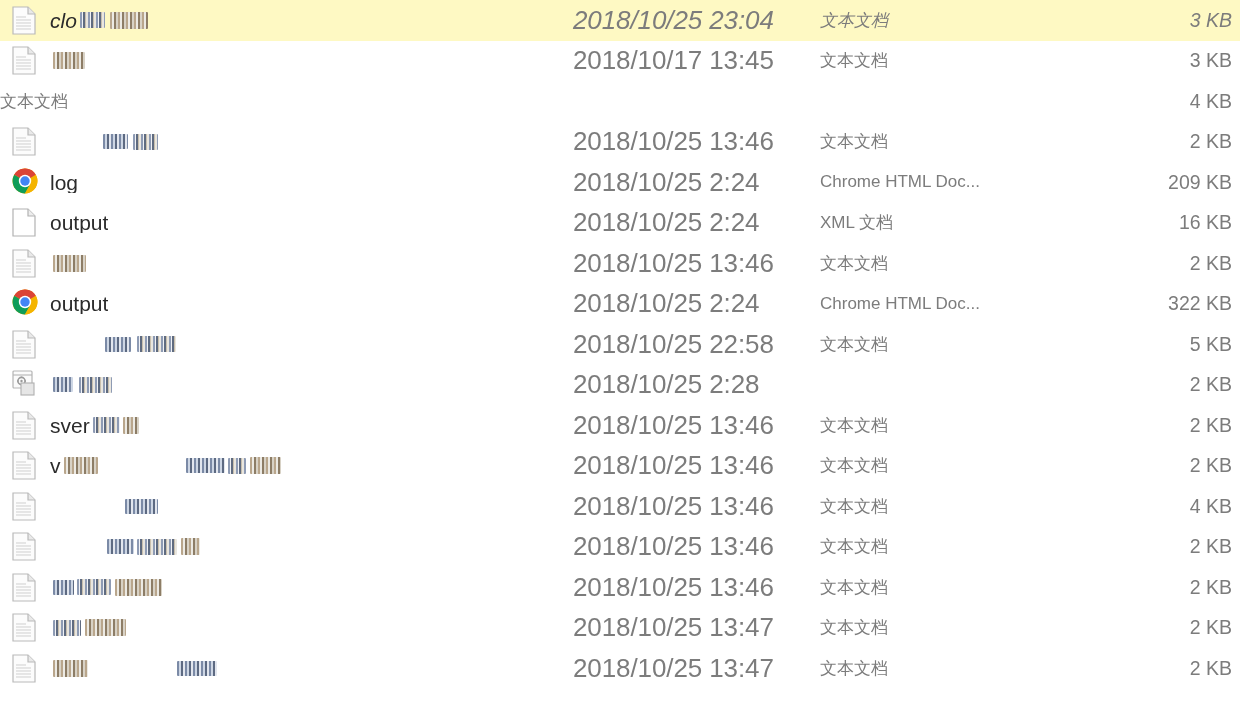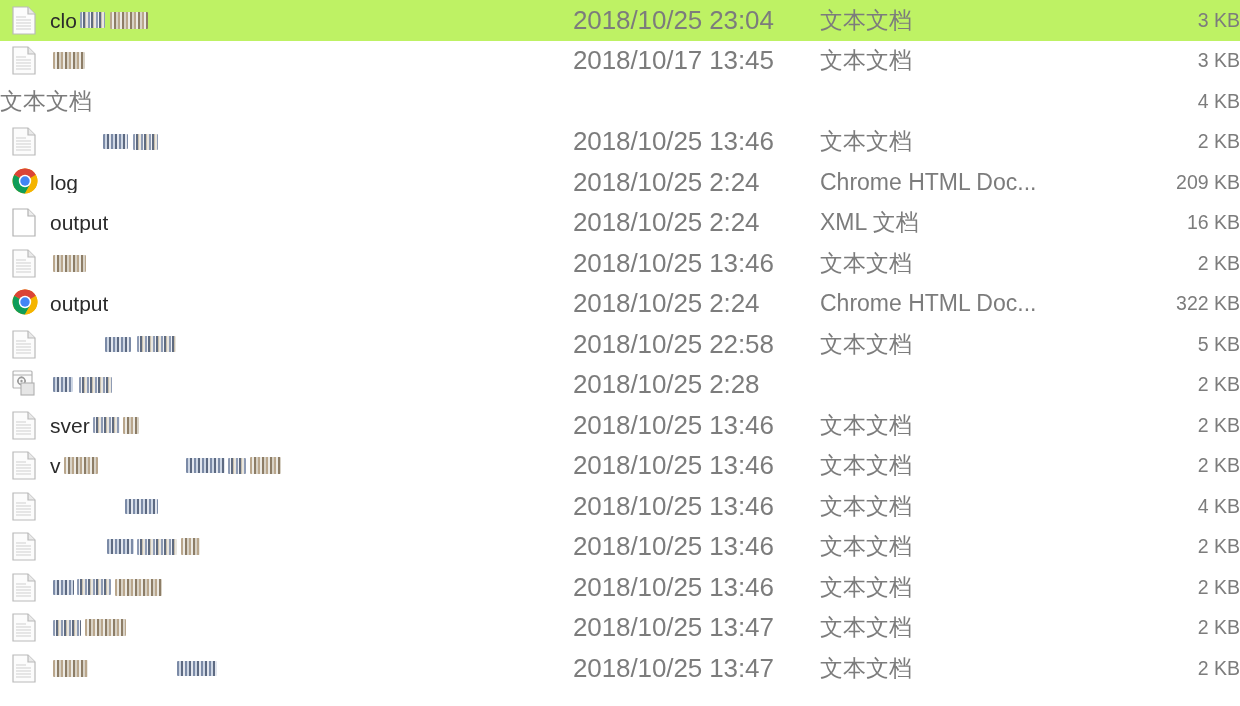--- a/index.html
+++ b/index.html
@@ -16,49 +16,50 @@
     background: #ffffff;
     position: relative;
   }
   .row {
     display: flex;
     align-items: center;
     height: 40.5px;
     width: 1240px;
     padding: 0;
   }
-  .row.selected { background: #bef264; }
+  .row.selected { background: #fef9c3; font-style: italic; }
 
   .cell-name {
     flex: 0 0 573px;
     display: flex;
     align-items: center;
     padding-left: 12px;
     min-width: 0;
     overflow: hidden;
   }
   .cell-date {
     flex: 0 0 247px;
     color: #7c7c7c;
     font-size: 26px;
     letter-spacing: -0.1px;
     white-space: nowrap;
   }
   .cell-type {
     flex: 0 0 240px;
     color: #7c7c7c;
-    font-size: 23px;
+    font-size: 17px;
     white-space: nowrap;
     overflow: hidden;
   }
   .cell-size {
     flex: 1 1 auto;
     color: #7c7c7c;
     font-size: 19.5px;
     text-align: right;
+    padding-right: 8px;
     white-space: nowrap;
   }
 
   .icon {
     flex: 0 0 24px;
     width: 24px;
     height: 29px;
     margin-right: 14px;
     position: relative;
     display: inline-block;

